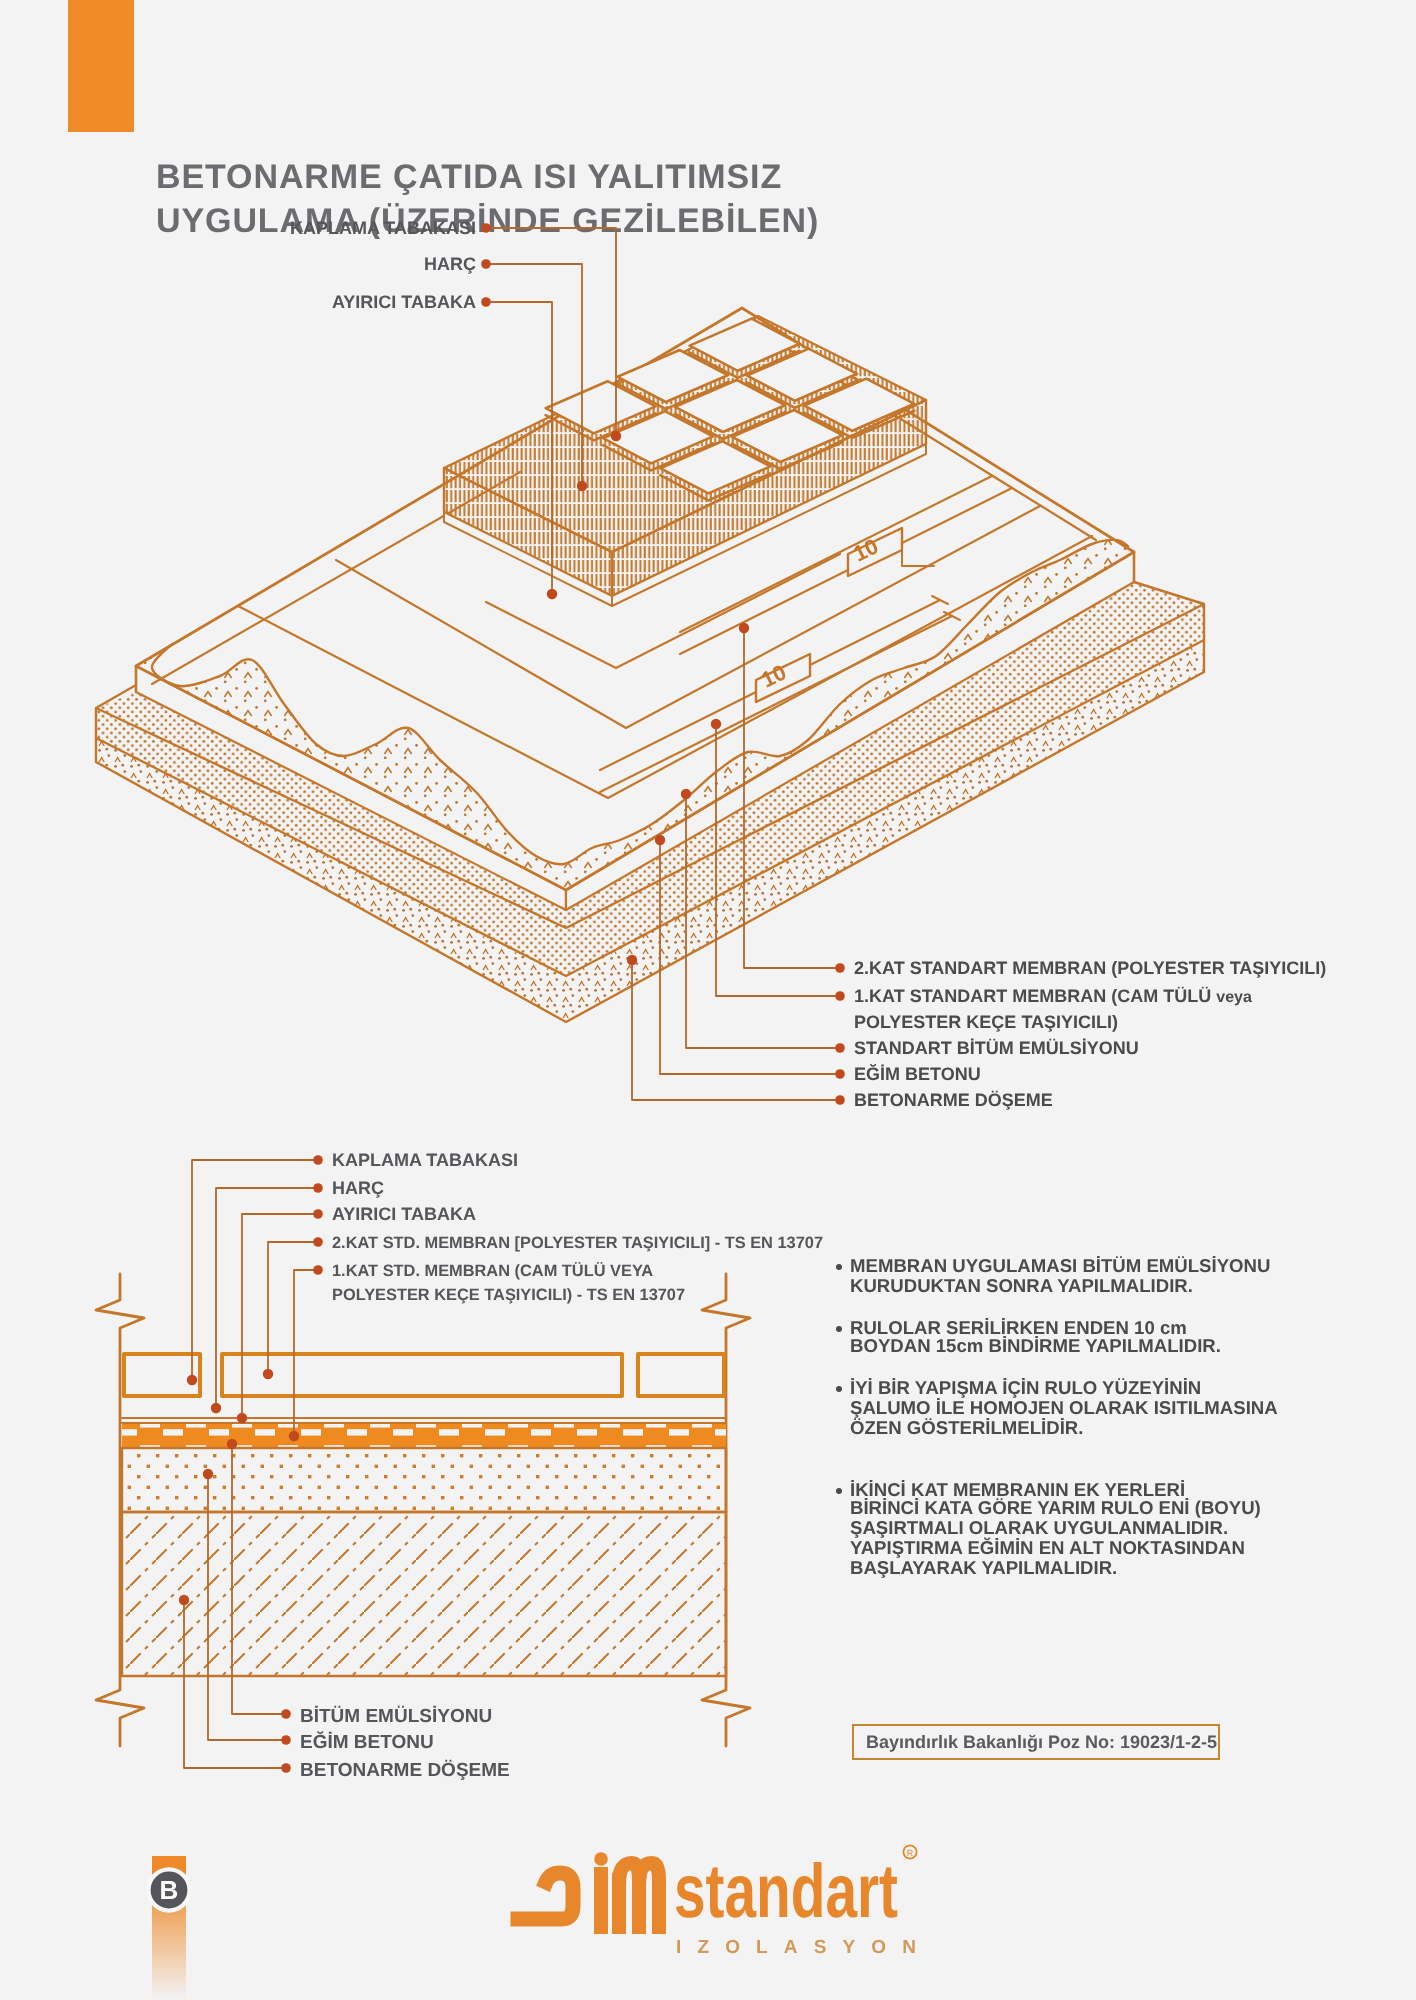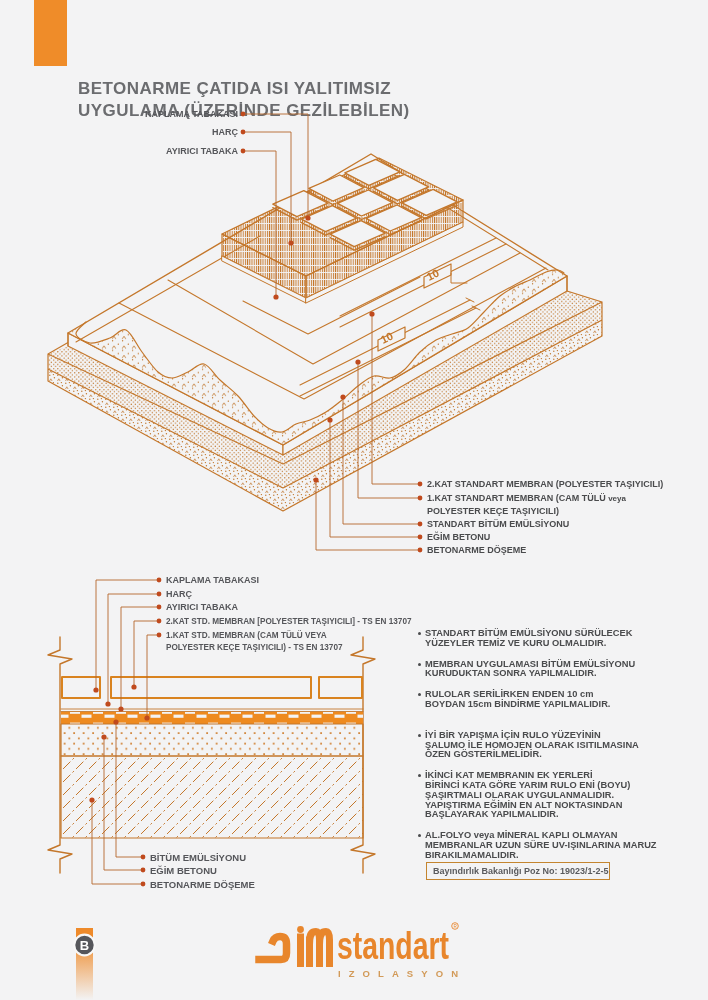--- a/index.html
+++ b/index.html
@@ -243,26 +243,24 @@
         <circle cx="143" cy="870" r="2.4"></circle>
         <circle cx="143" cy="884" r="2.4"></circle>
 <circle cx="116" cy="722" r="2.6"></circle>
         <circle cx="104" cy="737" r="2.6"></circle>
         <circle cx="92" cy="800" r="2.6"></circle>
 </g>
 </g>
 </svg>
 
 <div class="abs rcol">
-<p>STANDART BİTÜM EMÜLSİYONU SÜRÜLECEK<br>YÜZEYLER TEMİZ VE KURU OLMALIDIR.</p>
 <p>MEMBRAN UYGULAMASI BİTÜM EMÜLSİYONU<br>KURUDUKTAN SONRA YAPILMALIDIR.</p>
 <p>RULOLAR SERİLİRKEN ENDEN 10 cm<br>BOYDAN 15cm BİNDİRME YAPILMALIDIR.</p>
 <p>İYİ BİR YAPIŞMA İÇİN RULO YÜZEYİNİN<br>ŞALUMO İLE HOMOJEN OLARAK ISITILMASINA<br>ÖZEN GÖSTERİLMELİDİR.</p>
 <p>İKİNCİ KAT MEMBRANIN EK YERLERİ<br>BİRİNCİ KATA GÖRE YARIM RULO ENİ (BOYU)<br>ŞAŞIRTMALI OLARAK UYGULANMALIDIR.<br>YAPIŞTIRMA EĞİMİN EN ALT NOKTASINDAN<br>BAŞLAYARAK YAPILMALIDIR.</p>
-<p>AL.FOLYO veya MİNERAL KAPLI OLMAYAN<br>MEMBRANLAR UZUN SÜRE UV-IŞINLARINA MARUZ<br>BIRAKILMAMALIDIR.</p>
 </div>
 
 <div class="abs pozbox">Bayındırlık Bakanlığı Poz No: 19023/1-2-5</div>
 
 <svg class="abs" style="left:60px;top:920px" width="50" height="80" viewBox="0 0 50 80">
 <defs>
 <linearGradient id="bbar" x1="0" y1="0" x2="0" y2="1">
   <stop offset="0" stop-color="#ee8a2a"></stop>
   <stop offset="0.15" stop-color="#ee8a2a"></stop>
   <stop offset="1" stop-color="#f3f3f4"></stop>

